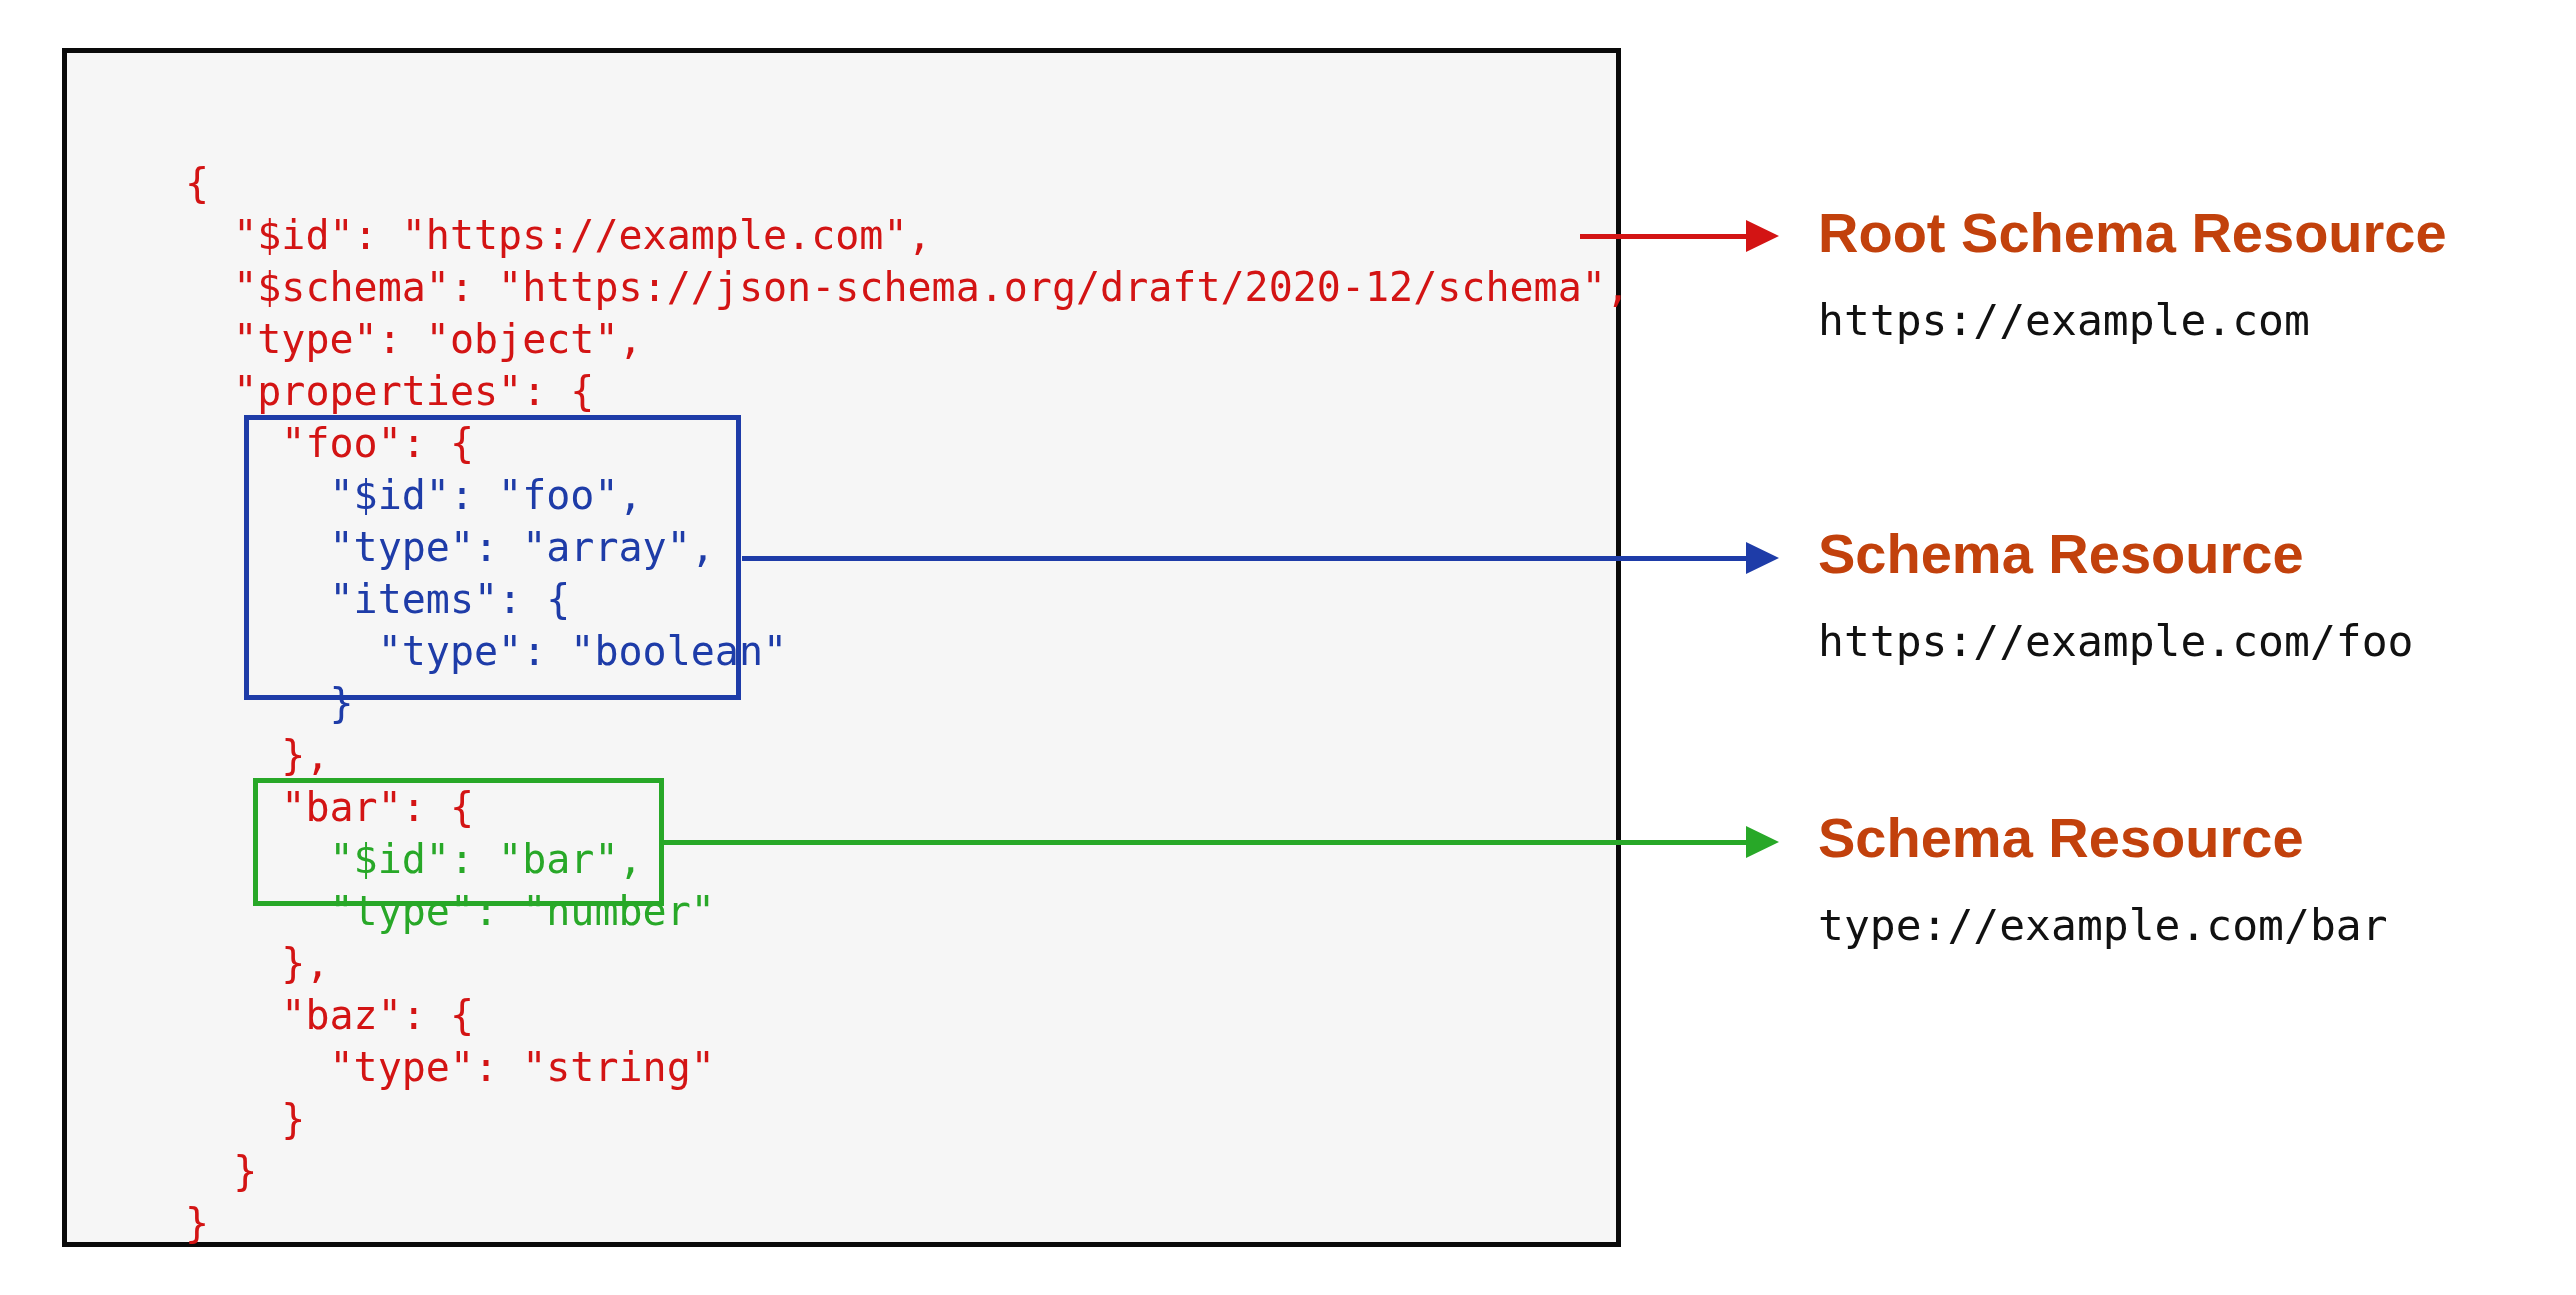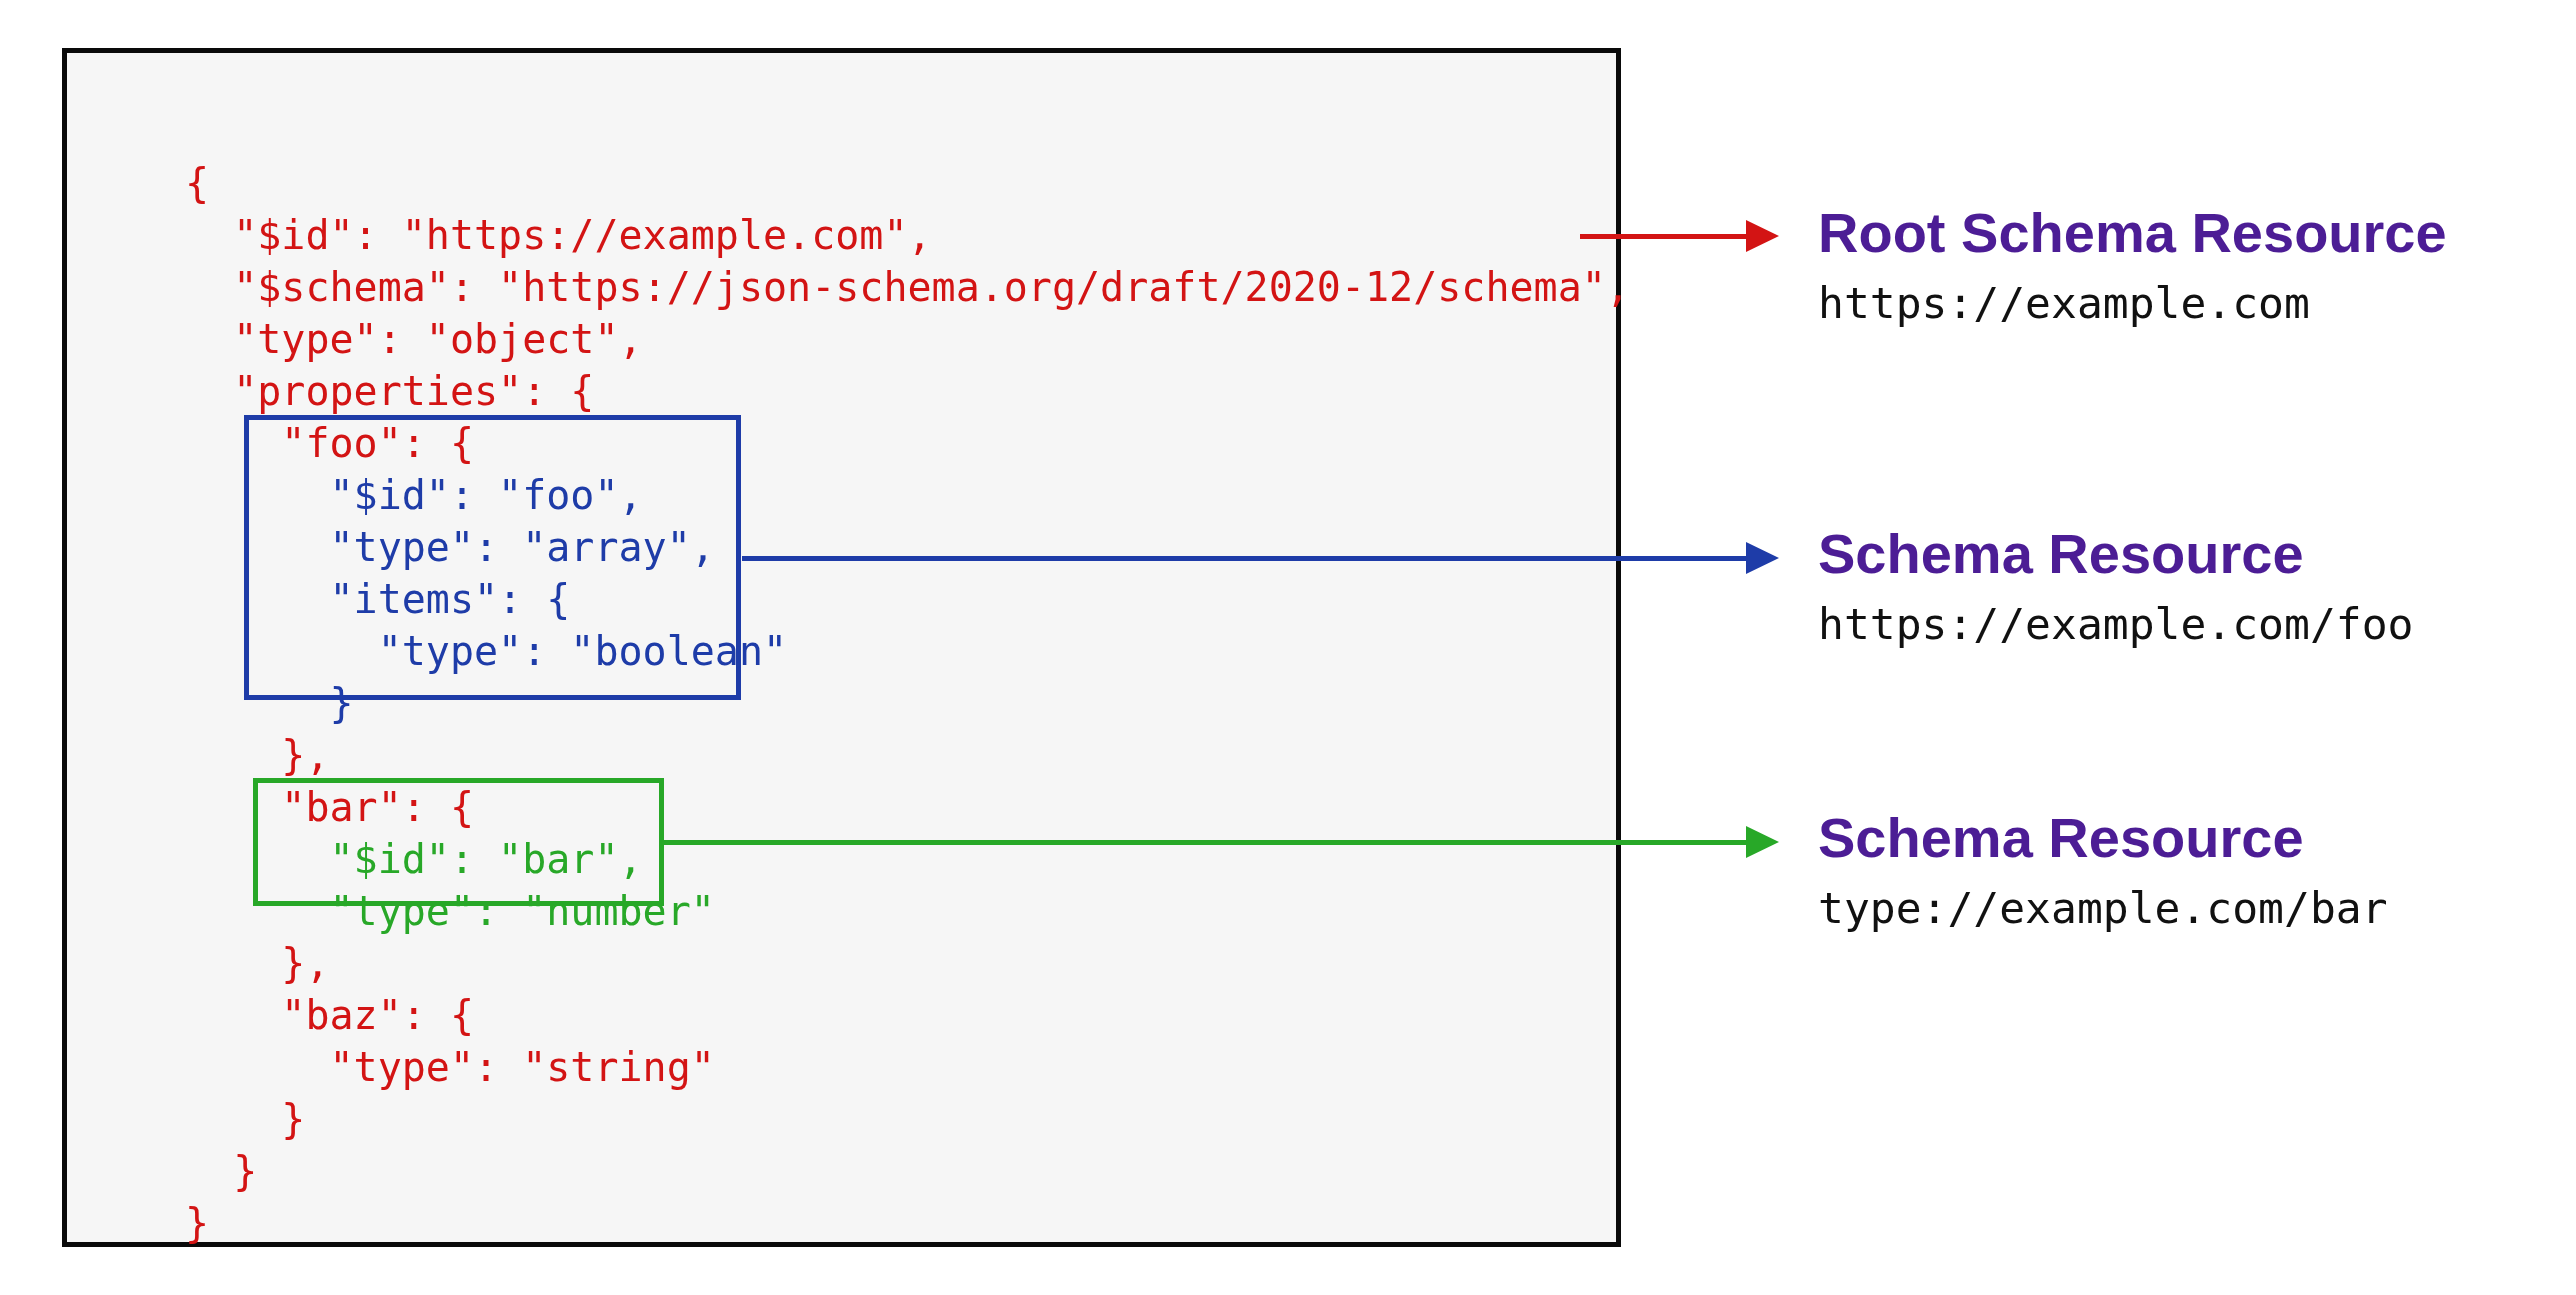--- a/index.html
+++ b/index.html
@@ -65,25 +65,25 @@
   
   .label { position: absolute; left: 1818px; }
   .label-root { top: 198px; }
   .label-foo  { top: 519px; }
   .label-bar  { top: 803px; }
   .label .title {
     font-family: "Liberation Sans", "DejaVu Sans", sans-serif;
     font-weight: bold;
     font-size: 56px;
     line-height: 69px;
-    color: #4c1d95;
+    color: #c2410c;
     white-space: nowrap;
   }
   .label .url {
-    margin-top: 10px;
+    margin-top: 27px;
     font-family: "DejaVu Sans Mono", monospace;
     font-size: 43px;
     line-height: 52px;
     color: #111111;
     white-space: nowrap;
   }
 </style>
 </head>
 <body>
 

